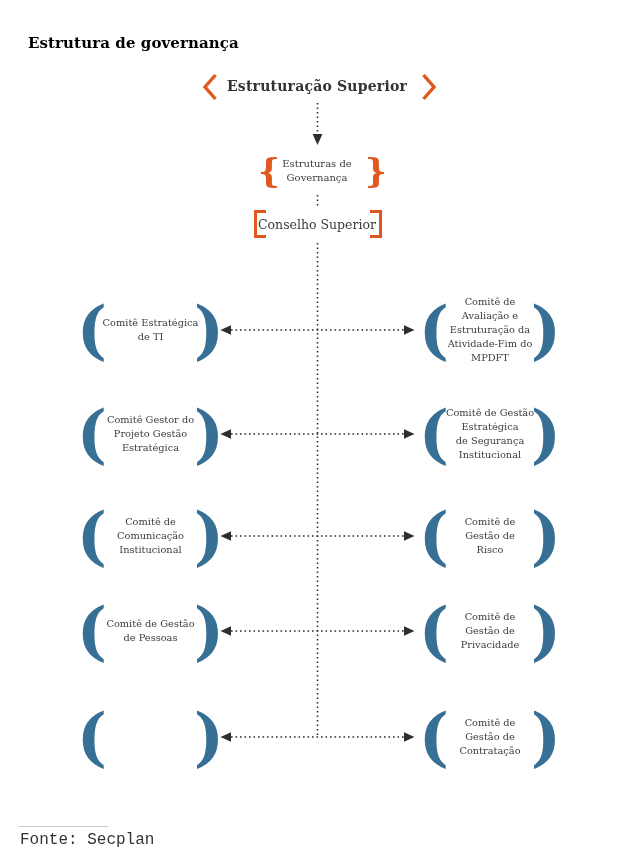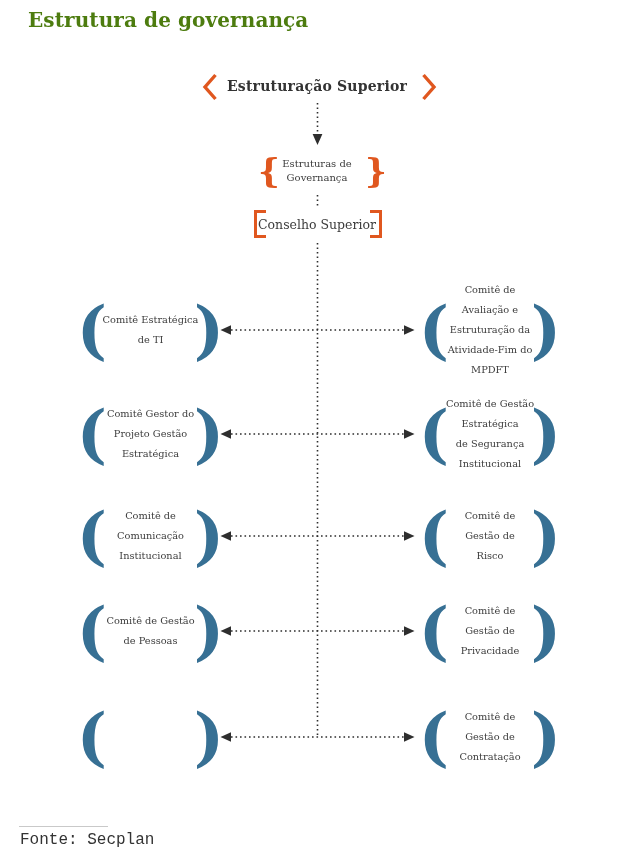--- a/index.html
+++ b/index.html
@@ -9,22 +9,22 @@
     background:#ffffff;
     font-family:"DejaVu Serif","Liberation Serif",serif;
     color:#3a3a3a;
     overflow:hidden;
     --accent:#e0571f;
     --paren-blue:#377094;
     --line-dark:#2e2e2e;
   }
 
   .page-title {
-    position:absolute; left:28px; top:8px;
-    font-size:20px; font-weight:bold; color:#4d7c0f;
+    position:absolute; left:28px; top:34px;
+    font-size:15px; font-weight:bold; color:#000000;
     letter-spacing:.1px;
   }
 
   
   .admin-label {
     position:absolute; left:317px; top:78px; transform:translateX(-50%);
     font-size:14px; font-weight:bold; color:#333; white-space:nowrap;
     letter-spacing:.2px;
   }
   .chevron { position:absolute; top:73px; width:16px; height:28px; }
@@ -65,21 +65,21 @@
   }
   .committee-left  { left:84px;  width:133px; }
   .committee-right { left:426px; width:128px; }
   .paren {
     flex:0 0 16px; width:16px; display:flex; justify-content:center;
     font-size:64px; line-height:64px; font-weight:bold;
     color:var(--paren-blue); font-family:"DejaVu Serif",serif;
   }
   .clabel {
     flex:1 1 auto; text-align:center; white-space:pre;
-    font-size:9.8px; line-height:20px; color:#3c3c3c;
+    font-size:9.8px; line-height:14px; color:#3c3c3c;
   }
 
   
   .source-rule { position:absolute; left:19px; top:826px; width:89px; border-top:1px solid #c9c9c9; }
   .source-label { position:absolute; left:20px; top:831px; font-size:16px; color:#333;font-family:Liberation Mono, monospace; }
 </style>
 </head>
 <body style="--accent: #e0571f; --paren-blue: #377094; --line-dark: #2e2e2e;">
 
 <svg class="connectors" viewBox="0 0 640 853" aria-hidden="true">

